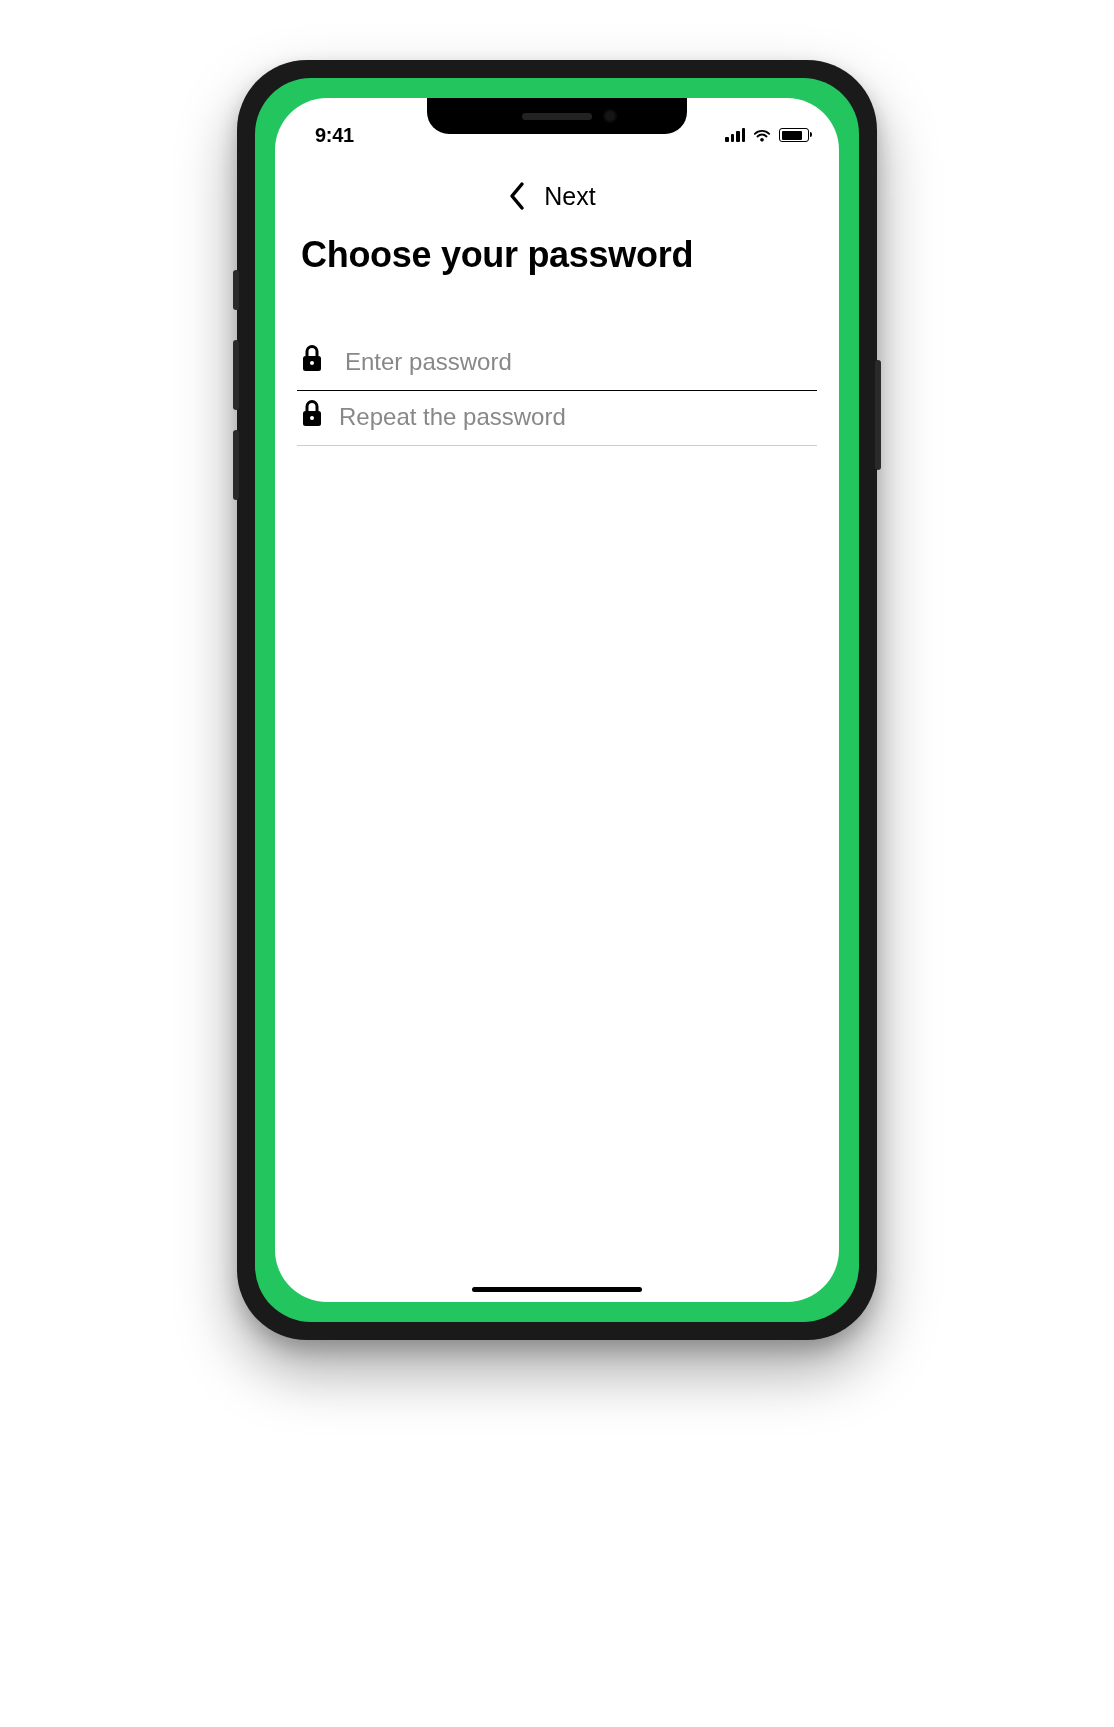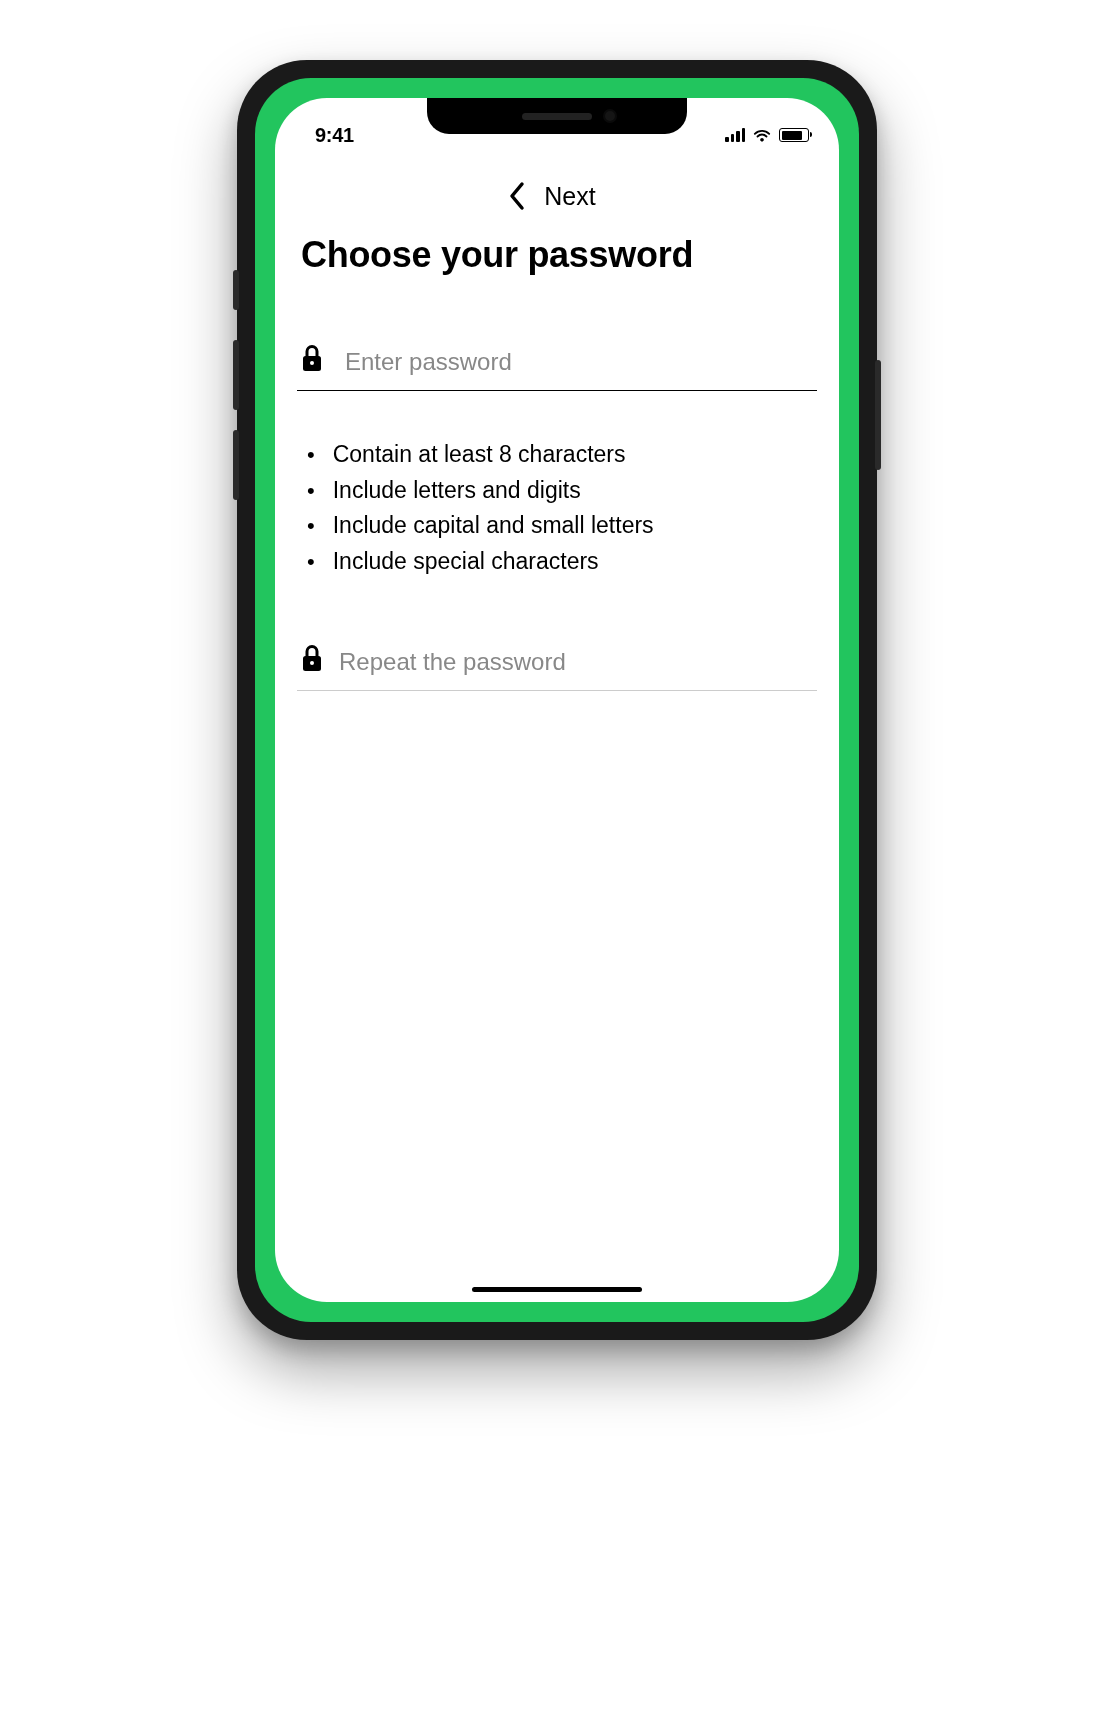--- a/index.html
+++ b/index.html
@@ -306,34 +306,20 @@
           <div class="lock-icon">
             <svg width="22" height="28" viewBox="0 0 22 28" fill="#000">
               <rect x="2" y="12" width="18" height="15" rx="2.5"></rect>
               <path d="M6 12 V7.5 C6 4.7 8.2 2.5 11 2.5 C13.8 2.5 16 4.7 16 7.5 V12" stroke="#000" stroke-width="3" fill="none"></path>
               <circle cx="11" cy="19" r="2" fill="#fff"></circle>
             </svg>
           </div>
           <input type="password" class="password-input" placeholder="Enter password" style="">
         </div>
 
-        <ul class="requirements">
-          <li>
-              <span>Contain at least 8 characters</span>
-            </li>
-          <li>
-              <span>Include letters and digits</span>
-            </li>
-          <li>
-              <span>Include capital and small letters</span>
-            </li>
-          <li>
-              <span>Include special characters</span>
-            </li>
-        </ul>
 
         <div class="input-row secondary">
           <div class="lock-icon">
             <svg width="22" height="28" viewBox="0 0 22 28" fill="#000">
               <rect x="2" y="12" width="18" height="15" rx="2.5"></rect>
               <path d="M6 12 V7.5 C6 4.7 8.2 2.5 11 2.5 C13.8 2.5 16 4.7 16 7.5 V12" stroke="#000" stroke-width="3" fill="none"></path>
               <circle cx="11" cy="19" r="2" fill="#fff"></circle>
             </svg>
           </div>
           <input type="password" class="password-input" placeholder="Repeat the password" style="">

